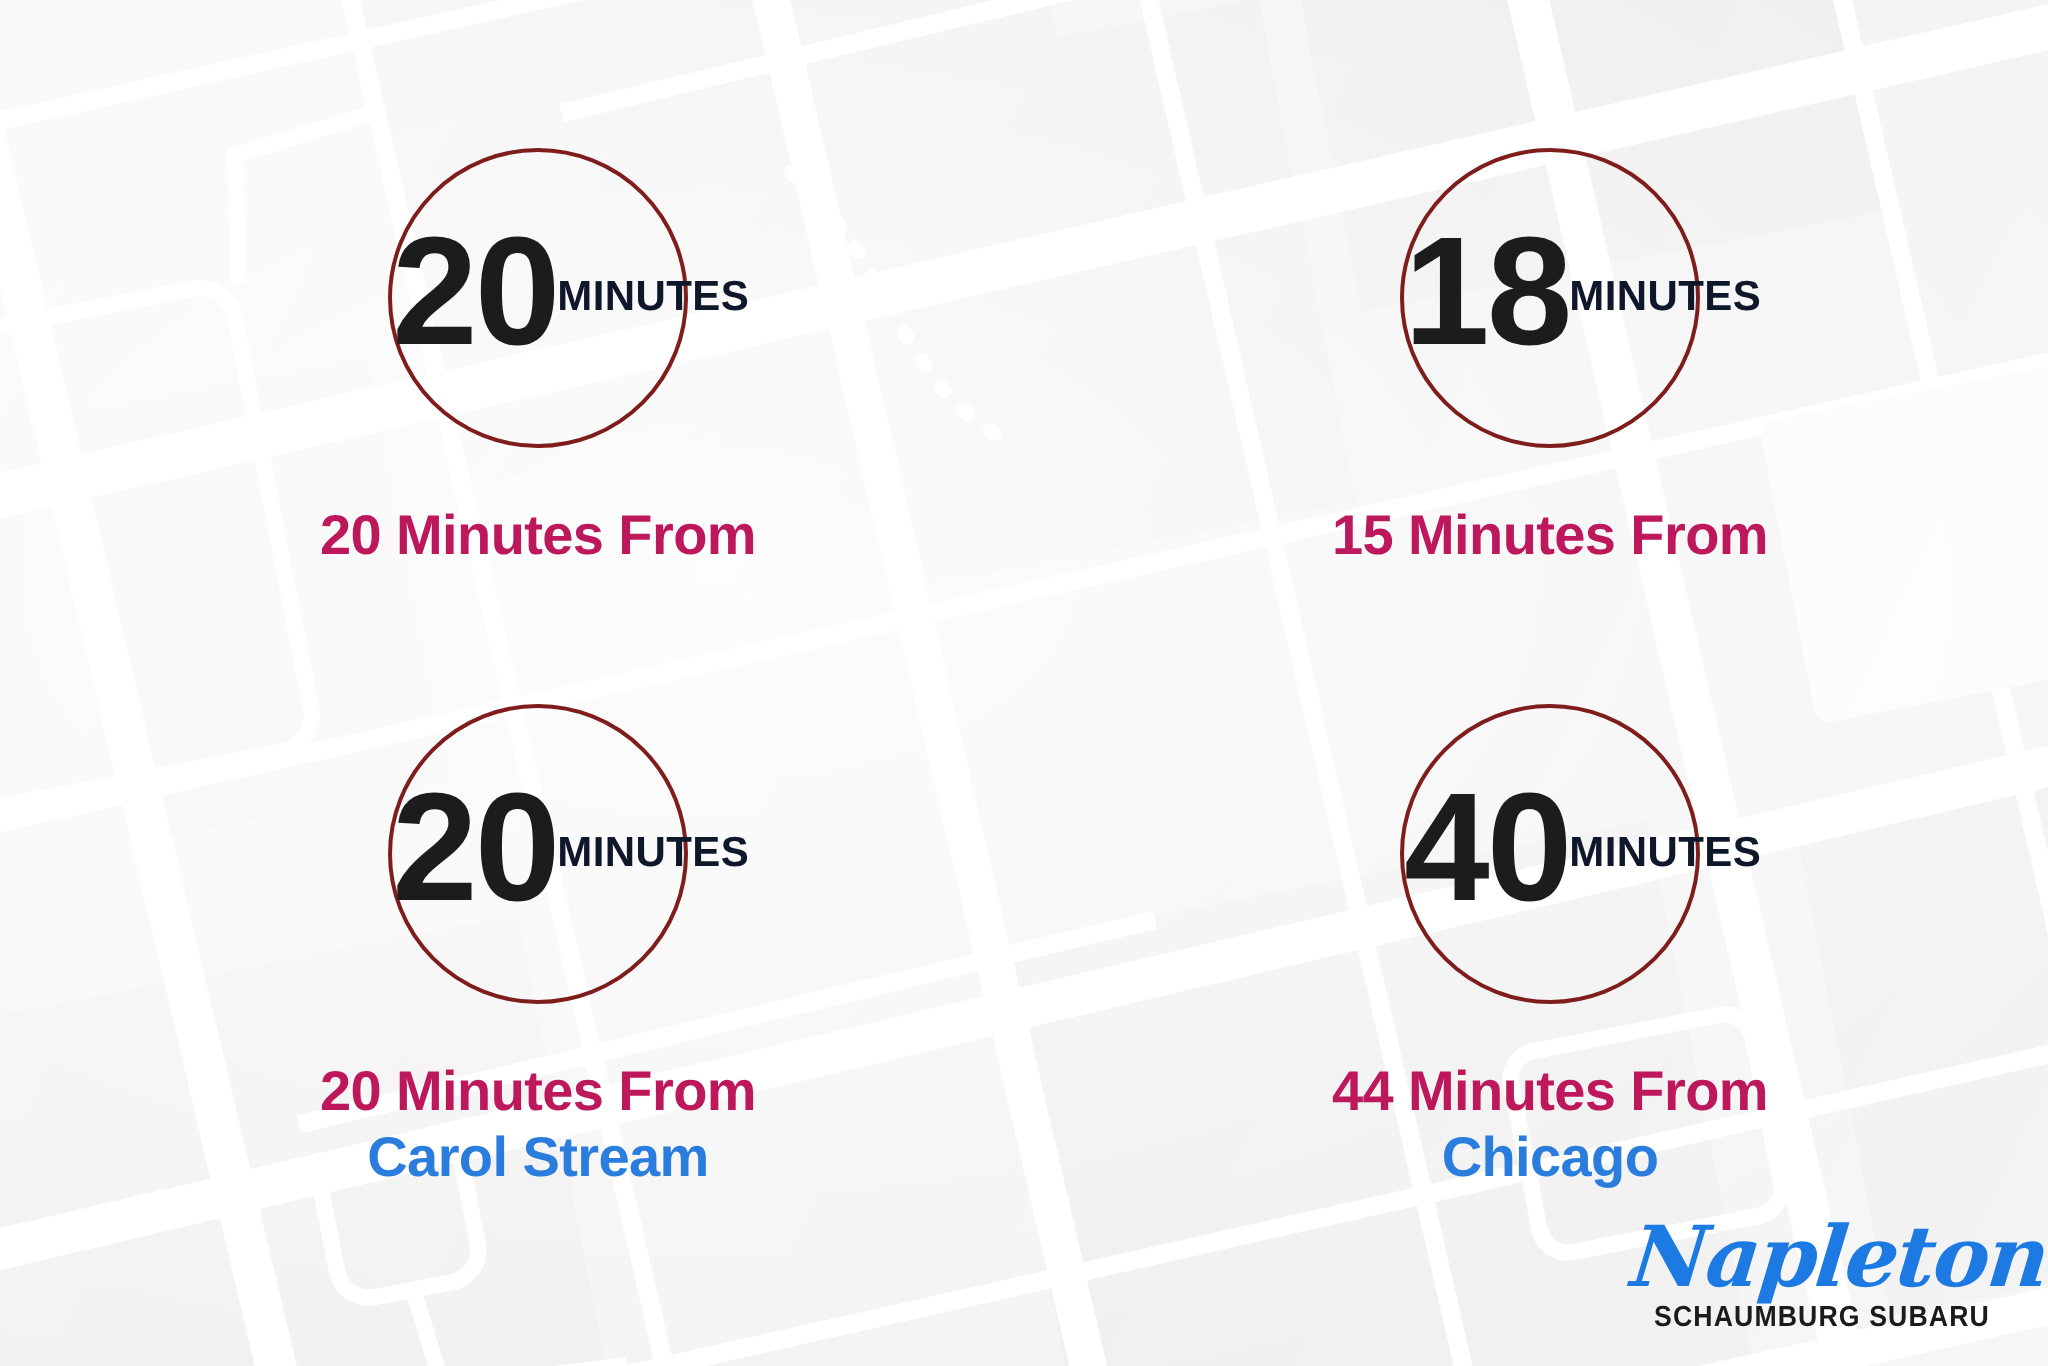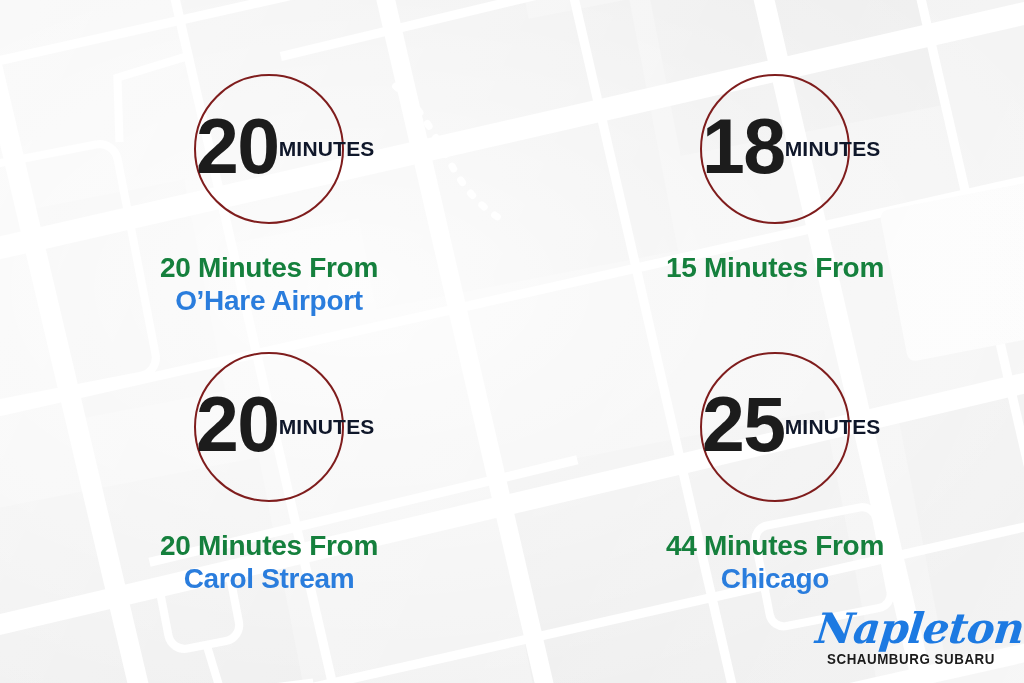--- a/index.html
+++ b/index.html
@@ -114,21 +114,21 @@
     margin-top: 28px;
     text-align: center;
     line-height: 1.12;
   }
   .caption-line1 {
     display: block;
     font-family: "Liberation Sans", sans-serif;
     font-weight: bold;
     font-size: 28px;
     letter-spacing: -0.3px;
-    color: #15803d;
+    color: #be185d;
     white-space: nowrap;
   }
   .caption-line2 {
     display: block;
     font-family: "Liberation Sans", sans-serif;
     font-weight: bold;
     font-size: 28px;
     letter-spacing: -0.3px;
     color: #2a7ddd;
     white-space: nowrap;
@@ -240,21 +240,20 @@
 
     <div class="grid">
 
       <div class="cell col-a">
         <div class="badge">
           <div class="badge-number">20</div>
           <div class="badge-unit">MINUTES</div>
         </div>
         <div class="caption">
           <span class="caption-line1">20 Minutes From</span>
-          <span class="caption-line2">O’Hare Airport</span>
         </div>
       </div>
 
       <div class="cell col-b">
         <div class="badge">
           <div class="badge-number">18</div>
           <div class="badge-unit">MINUTES</div>
         </div>
         <div class="caption">
           <span class="caption-line1">15 Minutes From</span>
@@ -267,21 +266,21 @@
           <div class="badge-unit">MINUTES</div>
         </div>
         <div class="caption">
           <span class="caption-line1">20 Minutes From</span>
           <span class="caption-line2">Carol Stream</span>
         </div>
       </div>
 
       <div class="cell col-b">
         <div class="badge">
-          <div class="badge-number">25</div>
+          <div class="badge-number">40</div>
           <div class="badge-unit">MINUTES</div>
         </div>
         <div class="caption">
           <span class="caption-line1">44 Minutes From</span>
           <span class="caption-line2">Chicago</span>
         </div>
       </div>
 
     </div>
 

